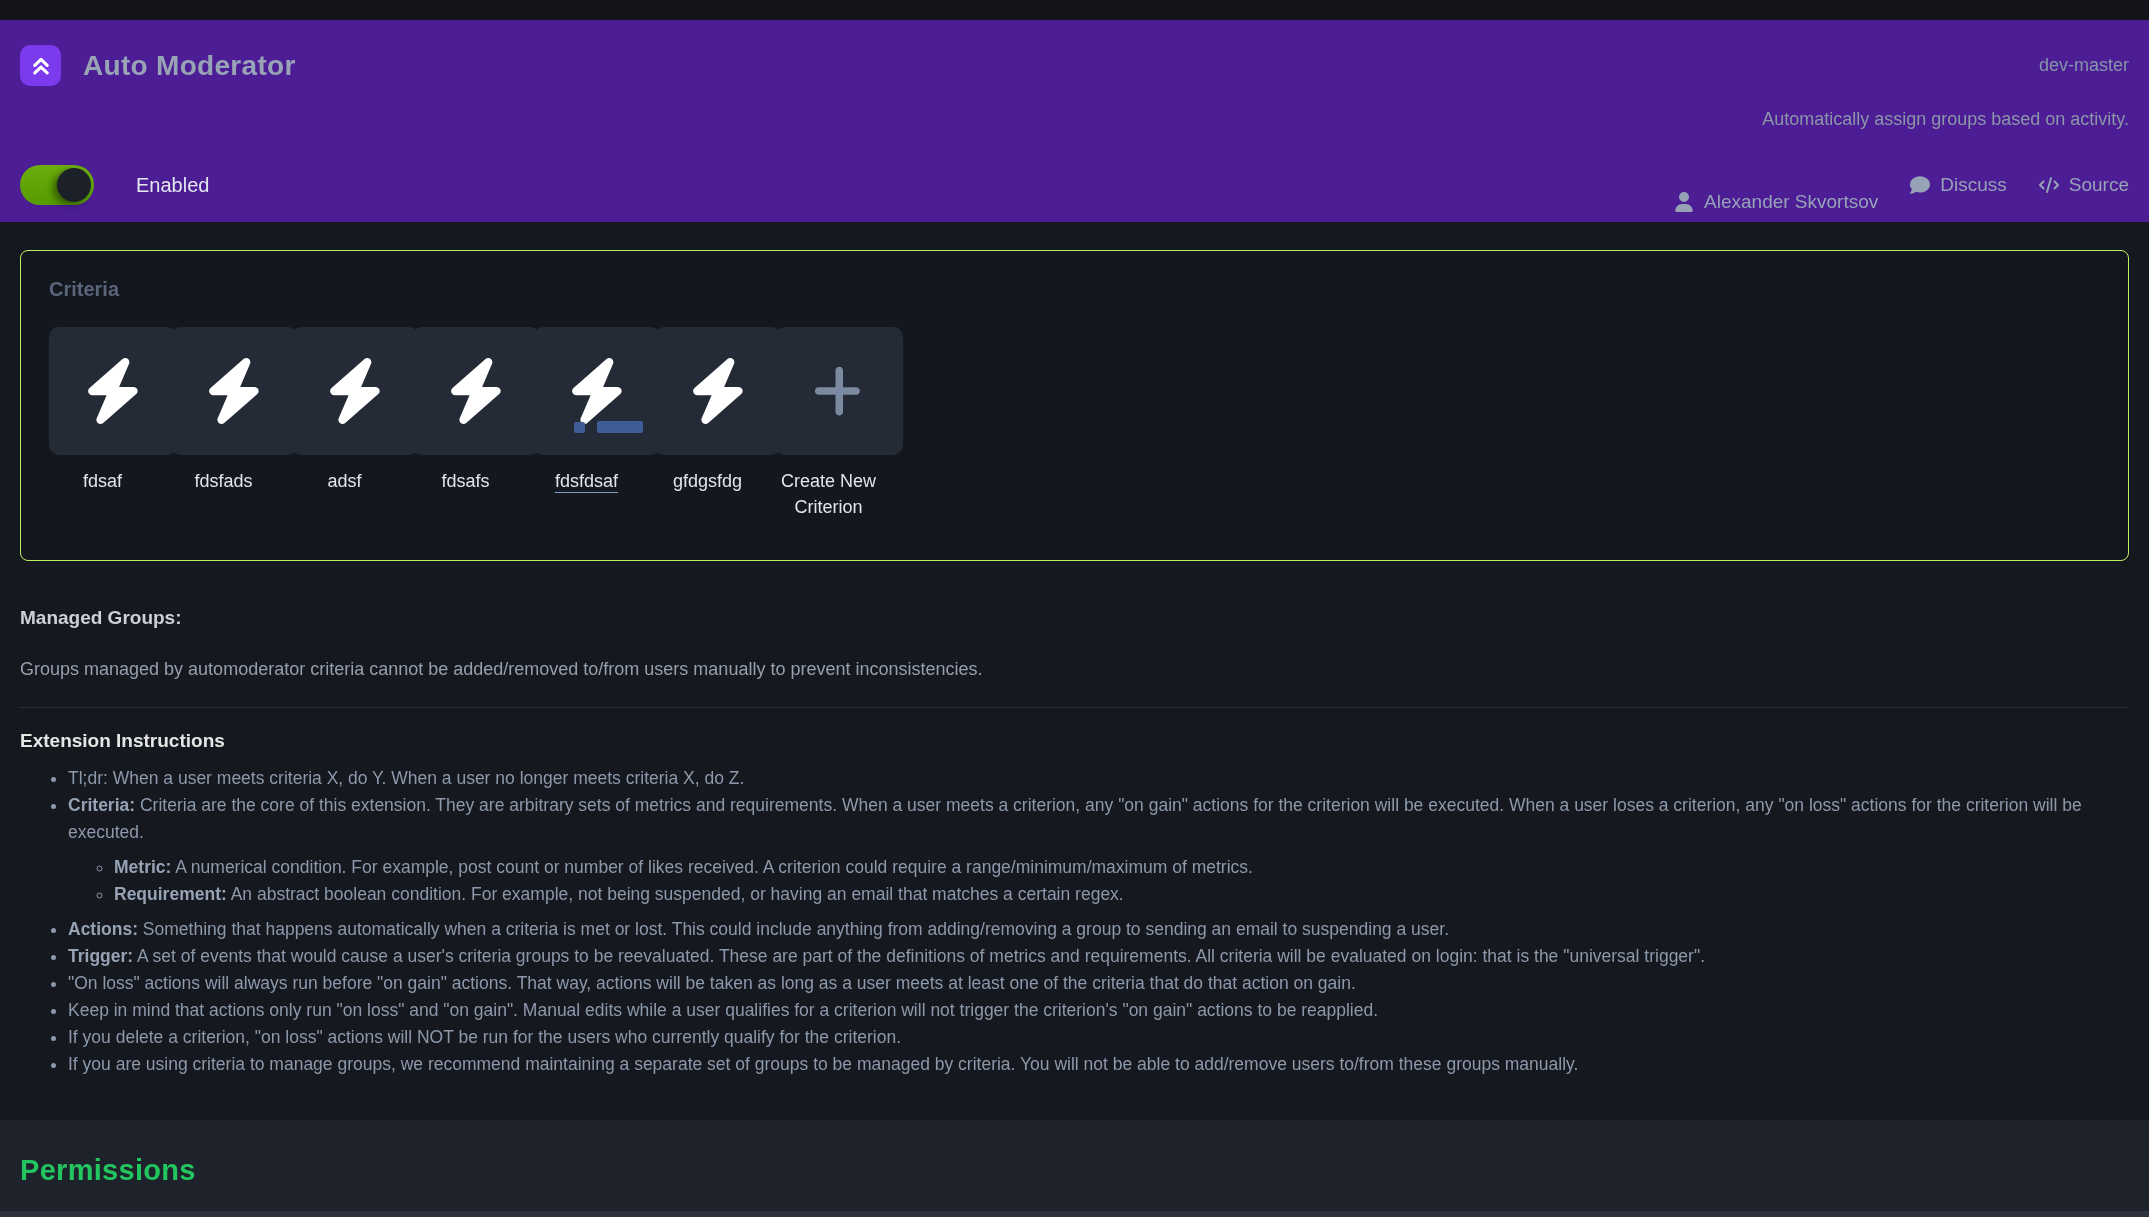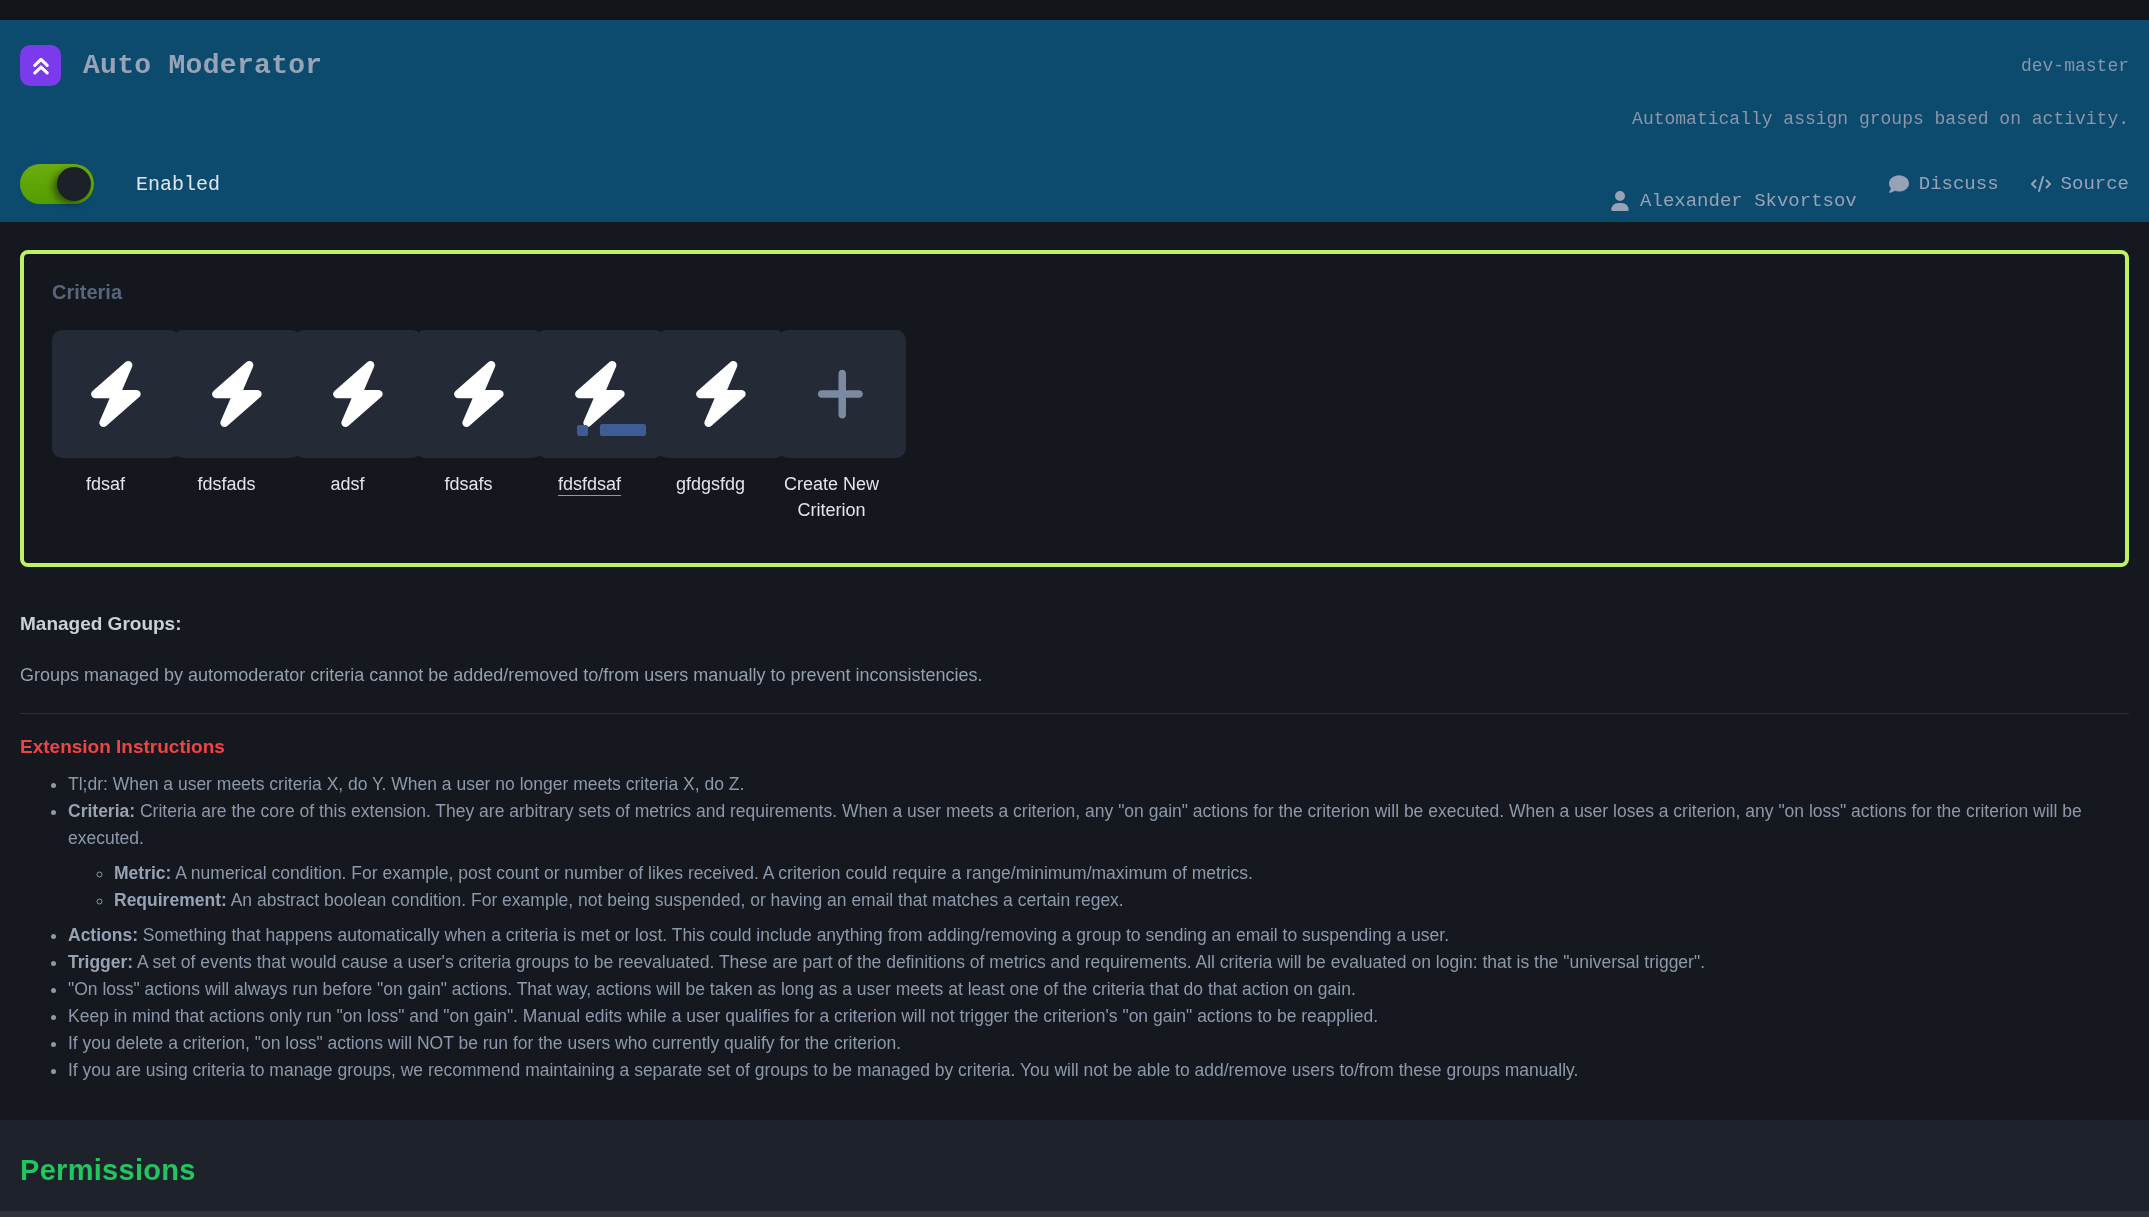--- a/index.html
+++ b/index.html
@@ -5,21 +5,21 @@
   * { box-sizing: border-box; }
   html,body { margin:0; padding:0; }
   body {
     width:2149px; height:1217px; overflow:hidden;
     background:#15191f;
     font-family:"Liberation Sans", sans-serif;
   }
   .topbar { height:20px; background:#121419; }
 
   
-  .hero { height:202px; background:#0c4a6e; padding:0 20px;font-family:Liberation Mono, monospace; }
+  .hero { height:202px; background:#4c1d95; padding:0 20px; }
   .hero-top { display:flex; align-items:center; padding-top:25px; }
   .ext-icon {
     width:41px; height:41px; border-radius:10px; background:#7c3aed;
     display:flex; align-items:center; justify-content:center; flex:0 0 auto;
   }
   .ext-icon svg { width:22px; height:22px; }
   .page-title { font-size:28px; font-weight:bold; color:#98a3b6; margin:0 0 0 22px; letter-spacing:.3px; }
   .version { margin-left:auto; font-size:18px; color:#8695ab; }
   .subtitle { margin:23px 0 0; font-size:18px; color:#8c96a8;text-align:right; }
   .hero-row { display:flex; align-items:center; margin-top:27px;gap:8px; }
@@ -36,21 +36,21 @@
   .hero-link {
     display:flex; align-items:center; gap:10px; color:#97a2b6; font-size:19px;
     text-decoration:none; cursor:pointer;
   }
   .hero-link svg { width:20px; height:20px; flex:0 0 auto; }
 
   
   .main { height:898px; padding:0 20px; overflow:hidden; }
 
   .criteria-panel {
-    margin-top:28px; border:4px solid #bef264; border-radius:8px;
+    margin-top:28px; border:1px solid #bef264; border-radius:8px;
     background:#14181e; padding:27px 28px 40px;
   }
   .panel-label { font-size:20px; font-weight:bold; color:#5a657b; }
   .cards { display:flex; align-items:flex-start; gap:14px; margin-top:26px; }
   .card { width:107px; cursor:pointer; text-align:center; }
   .tile {
     width:128px; height:128px; border-radius:10px; background:#242a36;
     display:flex; align-items:center; justify-content:center; position:relative;
   }
   .tile svg.bolt { height:66px; width:auto; }
@@ -69,21 +69,21 @@
     border:2px solid rgba(255,255,255,.28);
     display:flex; align-items:center; justify-content:center; flex:0 0 auto;
   }
   .badge svg { height:15px; width:auto; }
   .group-name { font-size:18px; color:#99a3b2; }
   .managed-note { margin:30px 0 0; font-size:18px; color:#969fae; }
 
   .divider { border:none; border-top:1px solid #2a3039; margin:27px 0 0; }
 
   .instructions { margin-top:22px; }
-  .instructions-heading { font-size:19px; font-weight:bold; color:#ef4444; }
+  .instructions-heading { font-size:19px; font-weight:bold; color:#e5e5e5; }
   ul.bullets { margin:13px 0 0; padding-left:48px; font-size:17.5px; line-height:27px; color:#8d98ab; list-style:disc; }
   ul.bullets ul { margin:8px 0 8px; padding-left:46px; list-style:circle; }
   ul.bullets strong { font-weight:bold; color:#97a2b5; }
 
   
   .permissions { height:91px; background:#1d222b; padding:10px 20px 0; display:flex; align-items:center; }
   .permissions-heading { margin:0; font-size:29px; font-weight:bold; color:#22c55e; letter-spacing:.3px; }
   .bottom-strip { height:6px; background:#2d323d; }
 </style>
 </head>

